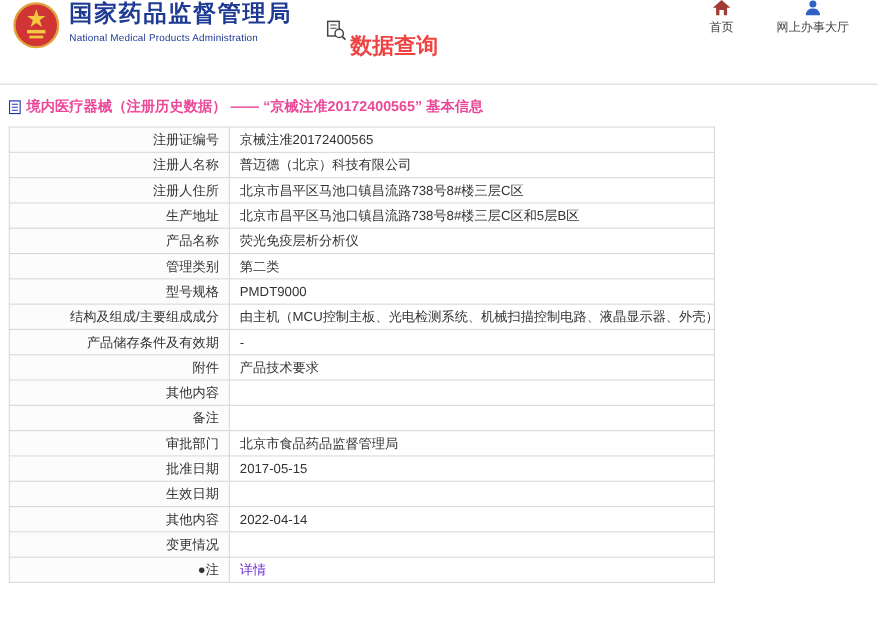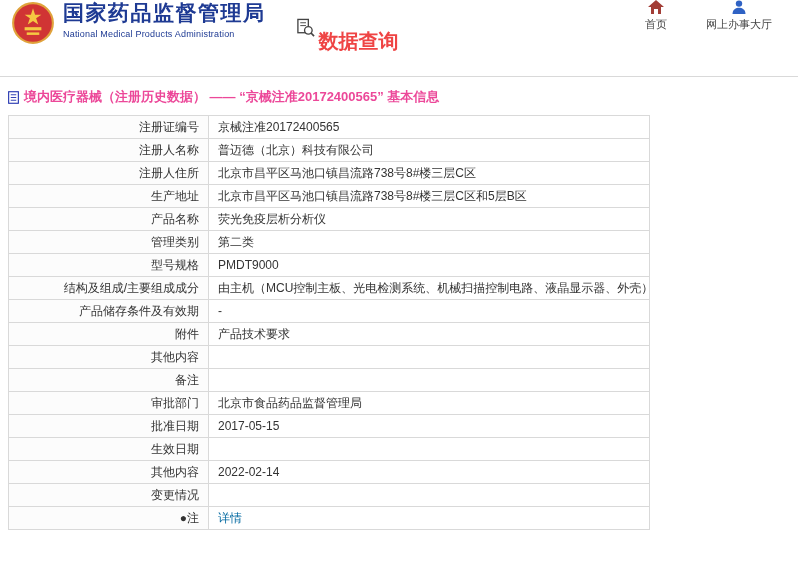--- a/index.html
+++ b/index.html
@@ -73,21 +73,21 @@
     overflow: hidden;
     white-space: nowrap;
   }
   td.label-cell {
     width: 200px;
     text-align: right;
     background: #fcfcfc;
     color: #444;
   }
   td.value-cell { background: #ffffff; margin-top: 28px; }
-  td.value-cell a { color: #0369a1; text-decoration: none; cursor: pointer; }
+  td.value-cell a { color: #6d28d9; text-decoration: none; cursor: pointer; }
 </style>
 </head>
 <body>
 
 <div class="header">
   <div class="emblem-wrap">
     <svg viewBox="0 0 40 44" width="42" height="46">
       <circle cx="20" cy="22" r="19" fill="#d03434" stroke="#e0a33c" stroke-width="2"></circle>
       <polygon points="20,8 22,14 28,14 23,17.5 25,23.5 20,20 15,23.5 17,17.5 12,14 18,14" fill="#f5c842"></polygon>
       <rect x="12" y="26" width="16" height="3" fill="#f5c842"></rect>
@@ -194,21 +194,21 @@
       <tr>
         <td class="label-cell">批准日期</td>
         <td class="value-cell">2017-05-15</td>
       </tr>
       <tr>
         <td class="label-cell">生效日期</td>
         <td class="value-cell"></td>
       </tr>
       <tr>
         <td class="label-cell">其他内容</td>
-        <td class="value-cell">2022-02-14</td>
+        <td class="value-cell">2022-04-14</td>
       </tr>
       <tr>
         <td class="label-cell">变更情况</td>
         <td class="value-cell"></td>
       </tr>
       <tr>
         <td class="label-cell">●注</td>
         <td class="value-cell"><a href="#">详情</a></td>
       </tr>
     </tbody>

